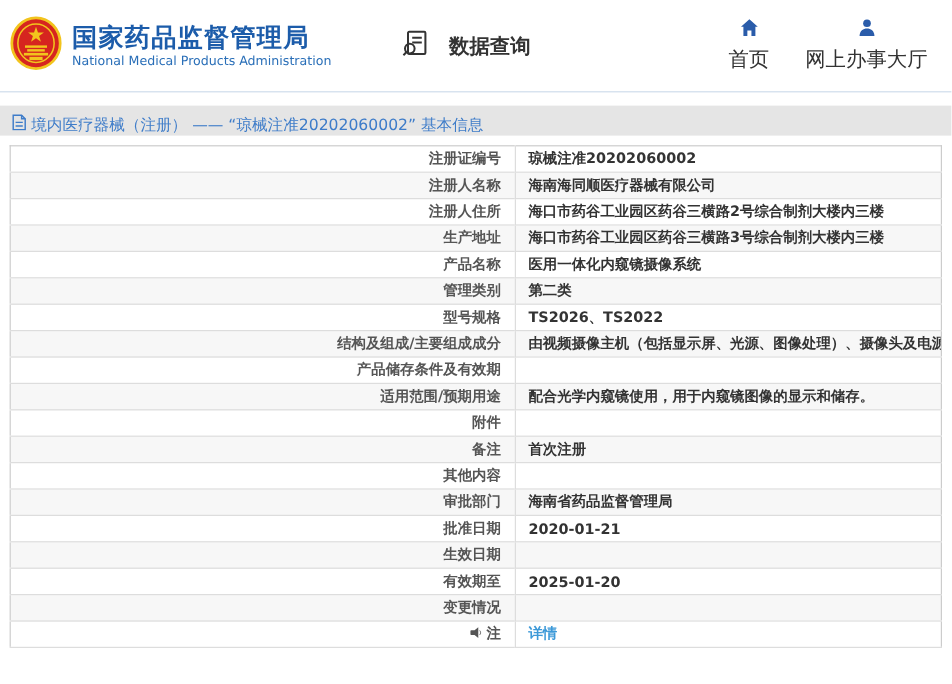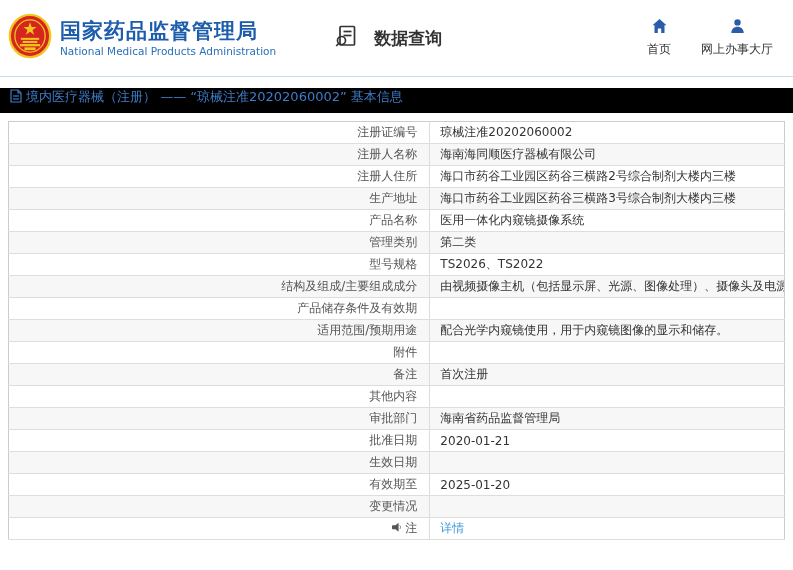--- a/index.html
+++ b/index.html
@@ -53,46 +53,47 @@
     gap: 30px;
     padding-right: 6px;
   }
   .nav-item {
     display: flex;
     flex-direction: column;
     align-items: center;
     cursor: pointer;
   }
   .nav-item .nav-icon { width: 17px; height: 16px; margin-bottom: 3px; }
-  .nav-label { font-size: 12px; color: #333; white-space: nowrap; }
+  .nav-label { font-size: 17px; color: #333; white-space: nowrap; }
 
   
   .title-bar {
     margin-top: 11px;
     height: 25px;
-    background: #000000;
-    display: flex;
-    align-items: flex-start;
+    background: #e5e5e5;
+    display: flex;
+    align-items: flex-end;
     padding-left: 10px;
   }
   .title-bar .doc-icon { width: 12px; height: 14px; margin-right: 4px; flex: 0 0 auto; }
   .page-title {
     font-size: 13px;
     color: #3e7cc9;
     white-space: nowrap;
   }
 
   
   .table-wrap { padding: 8px 8px 0 8px; }
   table.info {
     width: 100%;
     border-collapse: collapse;
     table-layout: fixed;
     border: 1px solid #cccccc;
     font-size: 12px;
+    font-weight: bold;
   }
   table.info tr { border-bottom: 1px solid #dddddd; }
   table.info tr:nth-child(even) { background: #f7f7f7; }
   table.info td { height: 22px; vertical-align: middle; }
   td.label-cell {
     width: 54.3%;
     text-align: right;
     padding-right: 12px;
     color: #555;
     border-right: 1px solid #dddddd;

